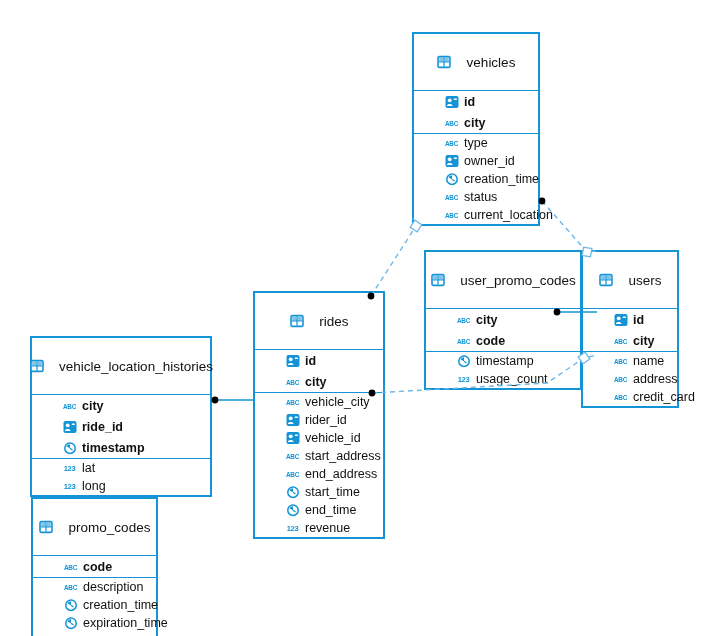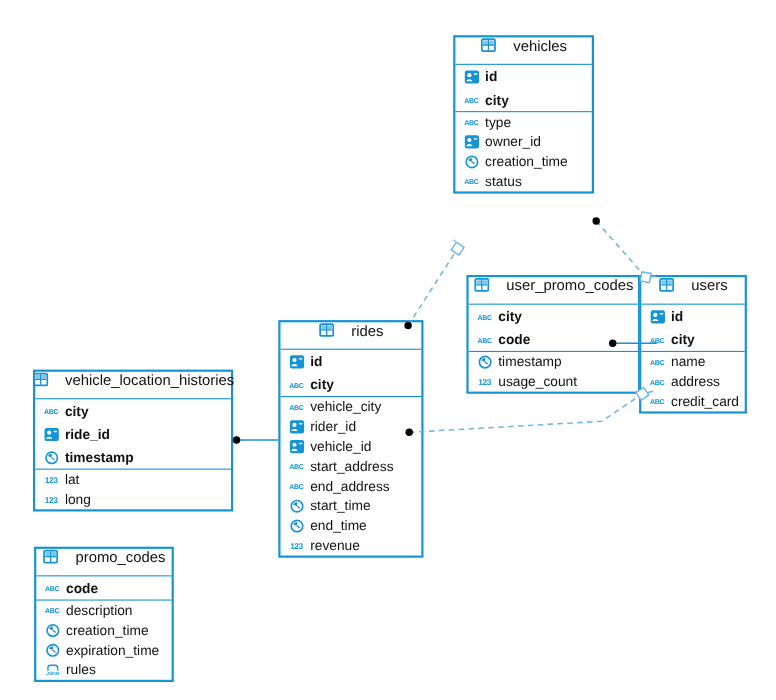--- a/index.html
+++ b/index.html
@@ -4,25 +4,25 @@
 <style>
   :root{
     --blue:#1494d6;
     --dash:#6db7e6;
     --txt:#111111;
   }
   html,body{margin:0;padding:0;background:#ffffff;}
   body{width:705px;height:636px;font-family:"Liberation Sans",sans-serif;}
   #canvas{position:relative;width:705px;height:636px;background:#ffffff;overflow:hidden;}
   .tbl{position:absolute;background:#ffffff;border:2px solid var(--blue);box-sizing:border-box;}
-  .tbl-header{height:24px;display:flex;align-items:flex-start;justify-content:center;gap:15px;
-    border-bottom:1px solid var(--blue);font-size:13.5px;font-weight:400;color:var(--txt);padding:0 6px;white-space:nowrap;}
+  .tbl-header{height:24px;display:flex;align-items:center;justify-content:center;gap:15px;
+    border-bottom:1px solid var(--blue);font-size:13.5px;font-weight:400;color:var(--txt);padding:16px 6px;white-space:nowrap;}
   .sec{border-bottom:1px solid var(--blue);}
   .sec:last-child{border-bottom:none;}
-  .row{display:flex;align-items:center;gap:5px;padding:0 7px;font-size:12.5px;color:var(--txt);white-space:nowrap;}
+  .row{display:flex;align-items:center;gap:5px;padding:0 7px;font-size:12.5px;color:var(--txt);white-space:nowrap;margin-left:23px;}
   .sec.pk .row{height:21px;font-weight:700;}
   .sec.cols .row{height:18px;font-weight:400;}
   .ico{width:15px;height:14px;flex:none;display:flex;align-items:center;justify-content:center;}
   .ico svg{display:block;}
   #rel-layer{position:absolute;left:0;top:0;pointer-events:none;}
 </style>
 </head>
 <body>
 
 <div id="canvas">
@@ -90,20 +90,28 @@
           </span>
           <span>creation_time</span>
         </div>
         <div class="row">
           <span class="ico">
             <svg width="15" height="14" viewBox="0 0 15 14">
               <text x="7.5" y="9.6" font-size="6.4" font-weight="bold" text-anchor="middle" letter-spacing="-0.3" fill="#1494d6" font-family="Liberation Sans, sans-serif">ABC</text>
             </svg>
           </span>
           <span>status</span>
+        </div>
+        <div class="row">
+          <span class="ico">
+            <svg width="15" height="14" viewBox="0 0 15 14">
+              <text x="7.5" y="9.6" font-size="6.4" font-weight="bold" text-anchor="middle" letter-spacing="-0.3" fill="#1494d6" font-family="Liberation Sans, sans-serif">ABC</text>
+            </svg>
+          </span>
+          <span>current_location</span>
         </div>
       </div>
     </div>
     <div class="tbl" style="left: 424px; top: 250px; width: 158px;">
       <div class="tbl-header">
         <span class="ico">
           <svg width="14" height="14" viewBox="0 0 14 14">
             <rect x="1" y="1.6" width="12" height="10.8" rx="1.5" fill="#fff" stroke="#1494d6" stroke-width="1.6"></rect>
             <line x1="7" y1="2.2" x2="7" y2="11.8" stroke="#1494d6" stroke-width="1.2"></line>
             <line x1="1.8" y1="6.9" x2="12.2" y2="6.9" stroke="#1494d6" stroke-width="1.2"></line>

